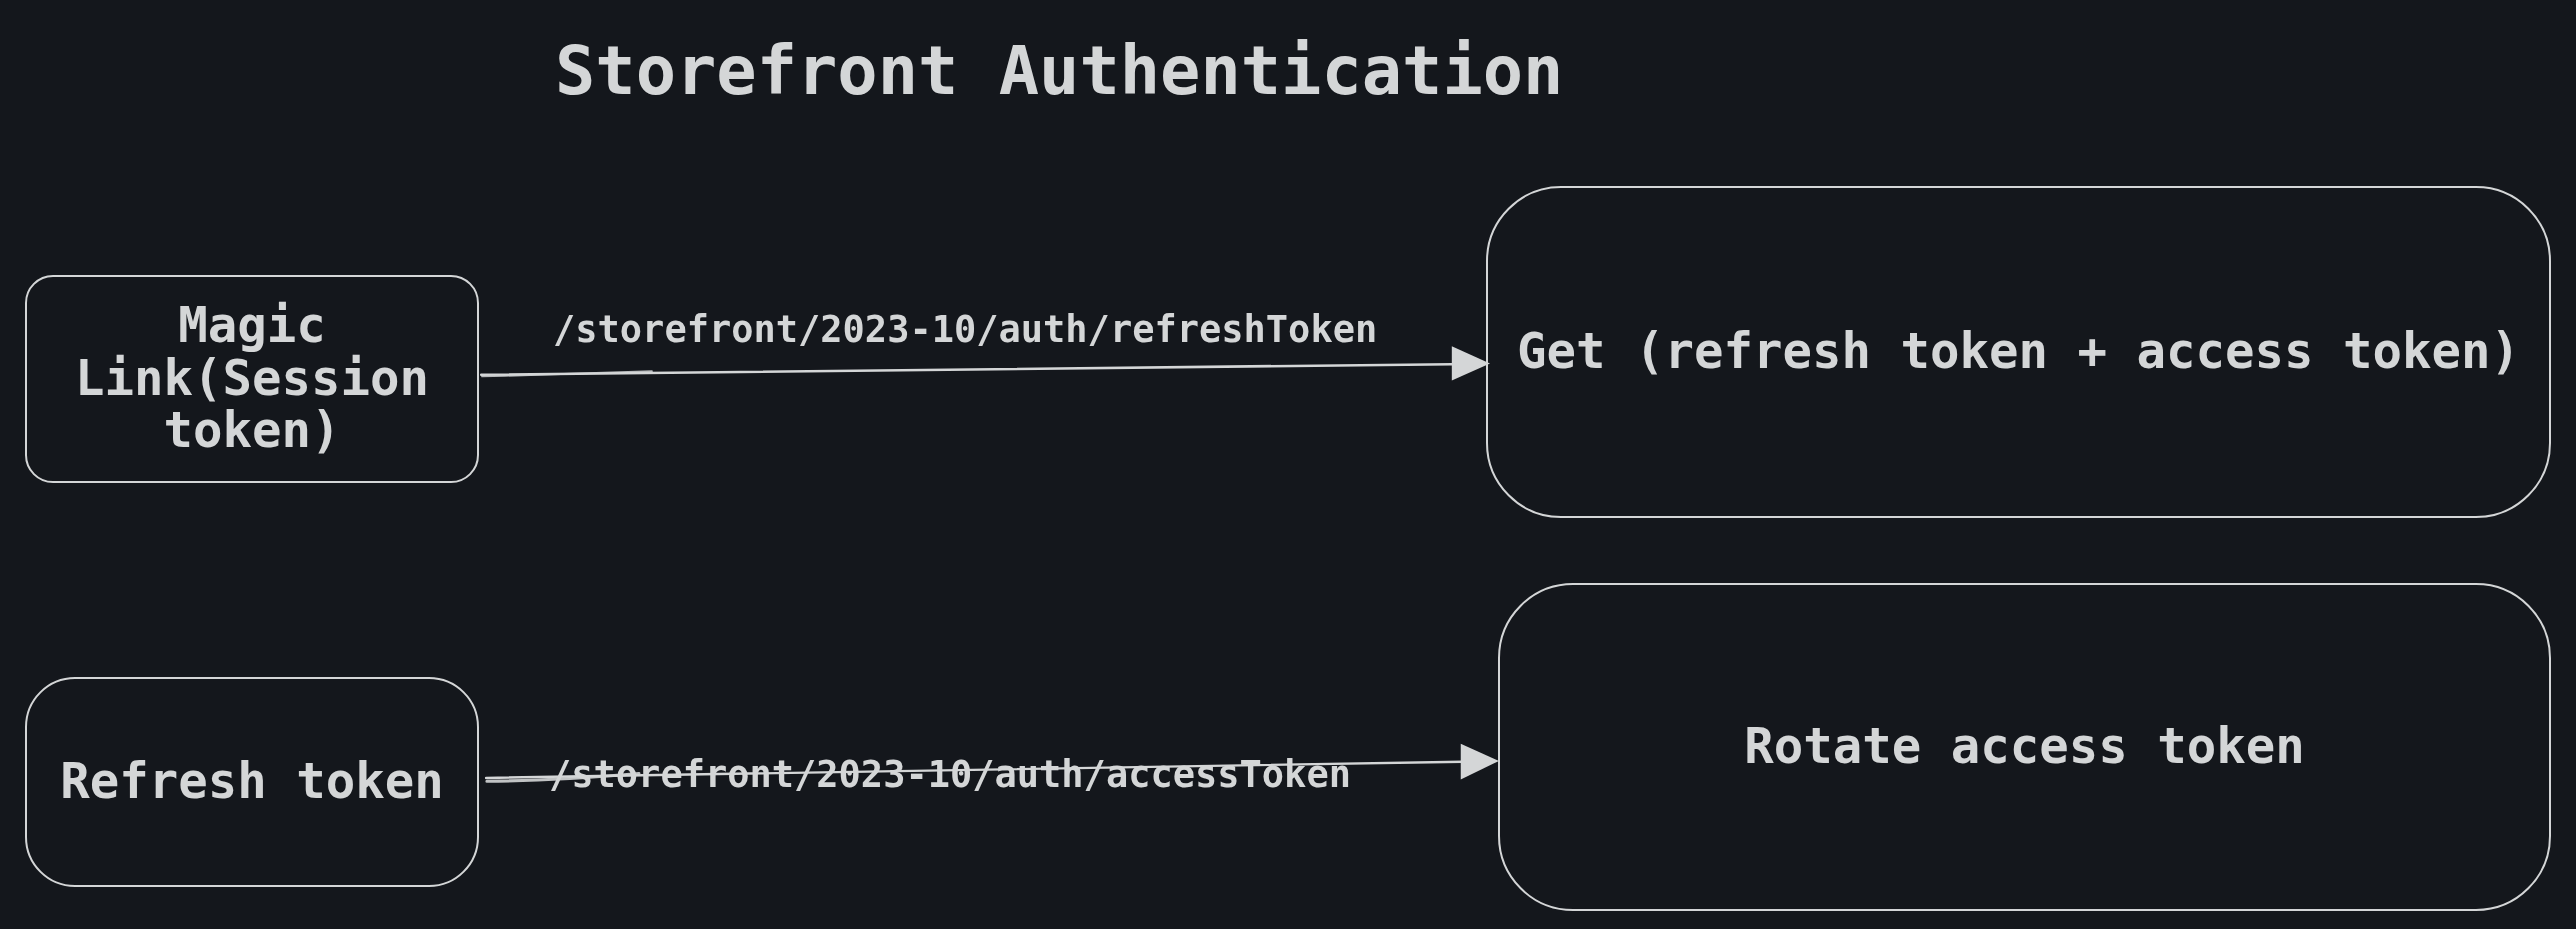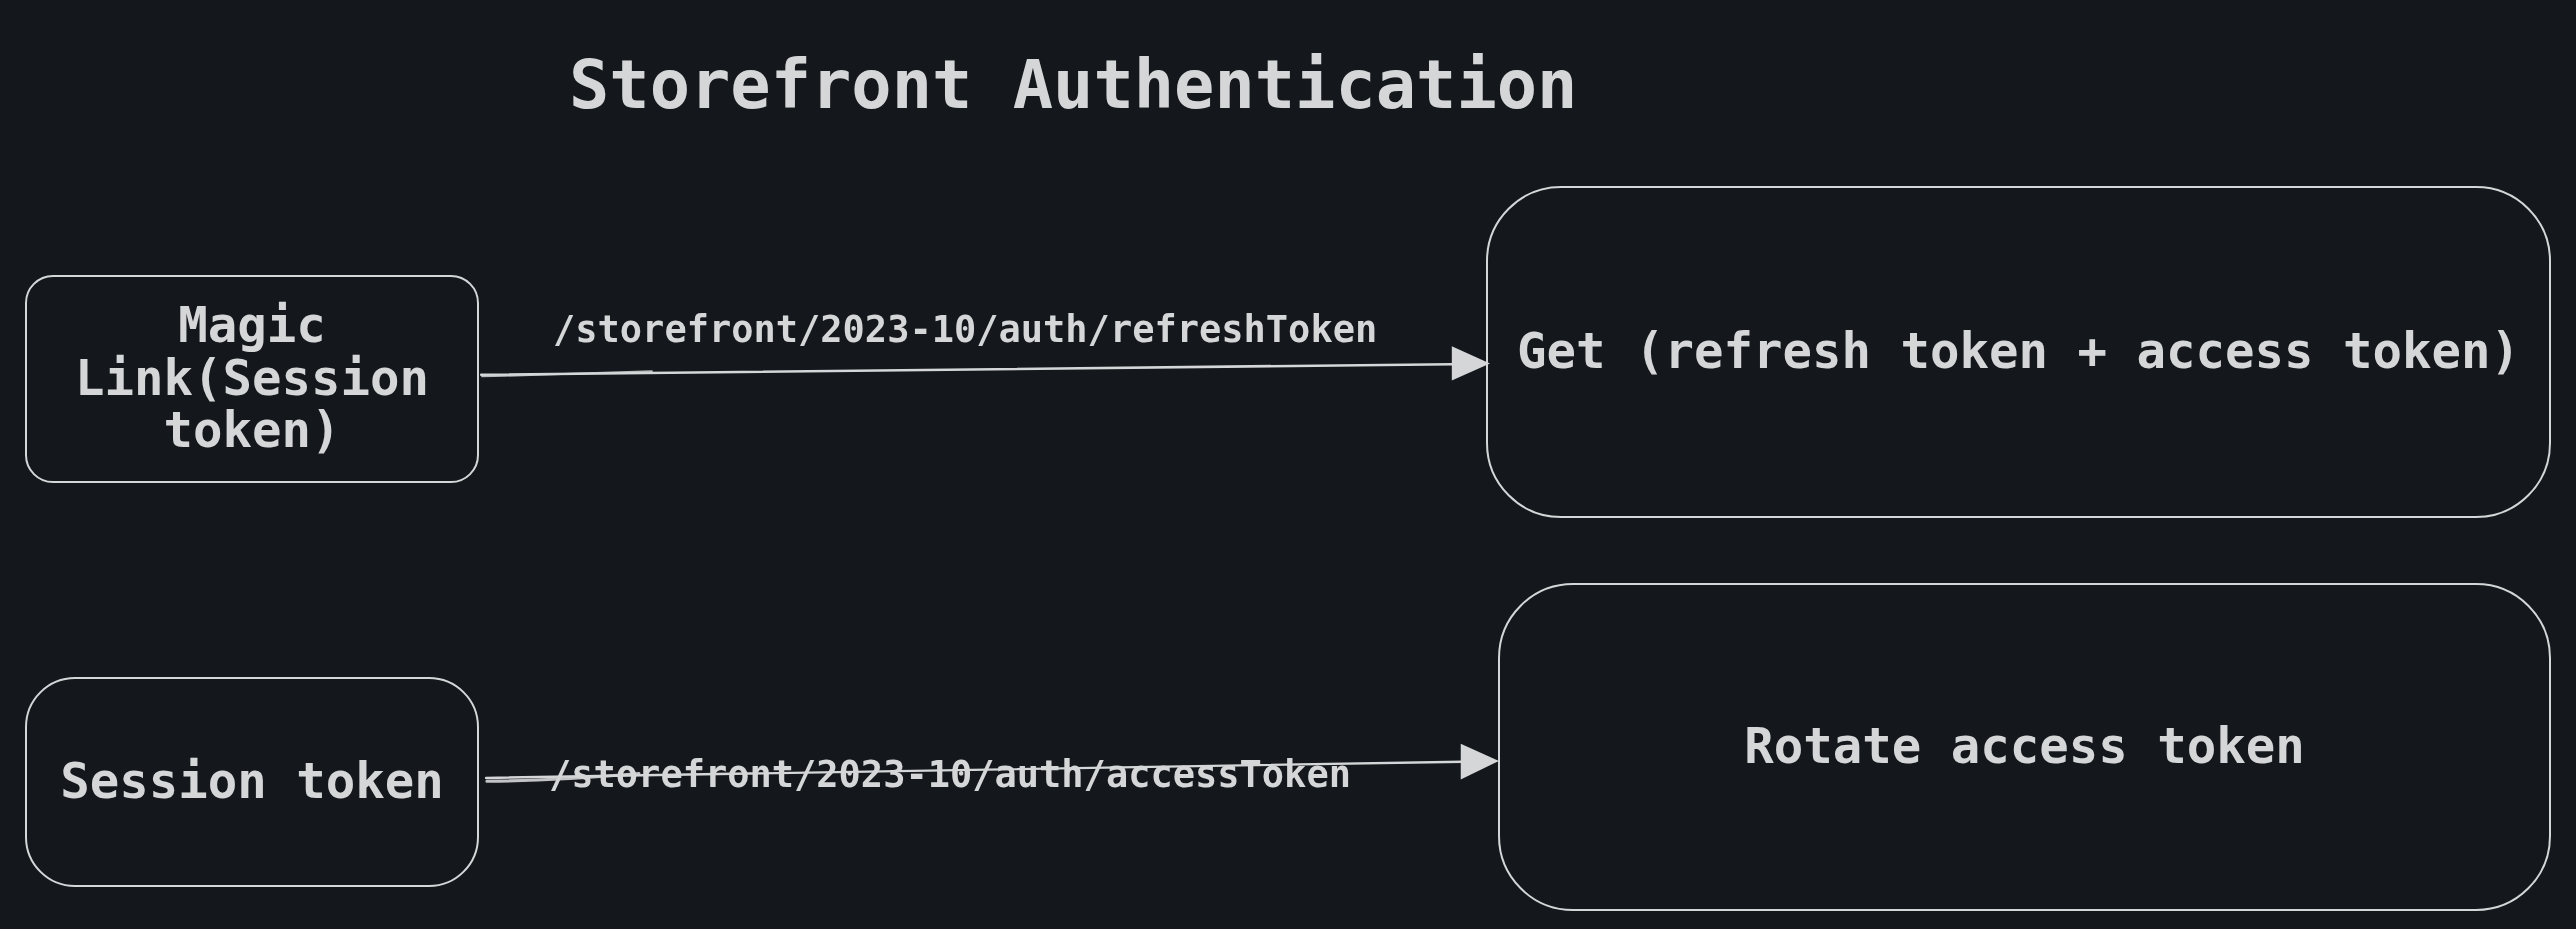--- a/index.html
+++ b/index.html
@@ -5,21 +5,21 @@
   :root { --bg:#14171c; --ink:#d4d6d7; }
   * { box-sizing: border-box; }
   html,body { margin:0; padding:0; background:var(--bg); }
   .canvas {
     position:relative; width:2576px; height:930px; overflow:hidden;
     background:var(--bg); color:var(--ink);
     font-family:"DejaVu Sans Mono","Liberation Mono",monospace; font-weight:700;
   }
   .title {
     position:absolute; left:553px; top:33px;
-    font-size:67px; line-height:1.1; white-space:nowrap; margin:16px;
+    font-size:67px; line-height:1.1; white-space:nowrap; margin:2px;
     font-weight:700; color:var(--ink);
   }
   .node {
     position:absolute; border:2.4px solid var(--ink); background:transparent;
     display:flex; align-items:center; justify-content:center;
     text-align:center; font-size:49px; line-height:1.07; color:var(--ink);
   }
   .node--magic    { left:25px;   top:275px; width:454px;  height:208px; border-radius:28px; padding:0 23px; }
   .node--get      { left:1486px; top:186px; width:1065px; height:332px; border-radius:75px; }
   .node--refresh  { left:25px;   top:677px; width:454px;  height:210px; border-radius:50px; padding:0 23px; }
@@ -59,21 +59,21 @@
 
   <div class="node node--magic">
     <span class="node-label">Magic Link(Session token)</span>
   </div>
 
   <div class="node node--get">
     <span class="node-label">Get (refresh token + access token)</span>
   </div>
 
   <div class="node node--refresh">
-    <span class="node-label">Session token</span>
+    <span class="node-label">Refresh token</span>
   </div>
 
   <div class="node node--rotate">
     <span class="node-label">Rotate access token</span>
   </div>
 
   <div class="edge-label edge-label--1">/storefront/2023-10/auth/refreshToken</div>
 
   <div class="edge-label edge-label--2">/storefront/2023-10/auth/accessToken</div>
 

